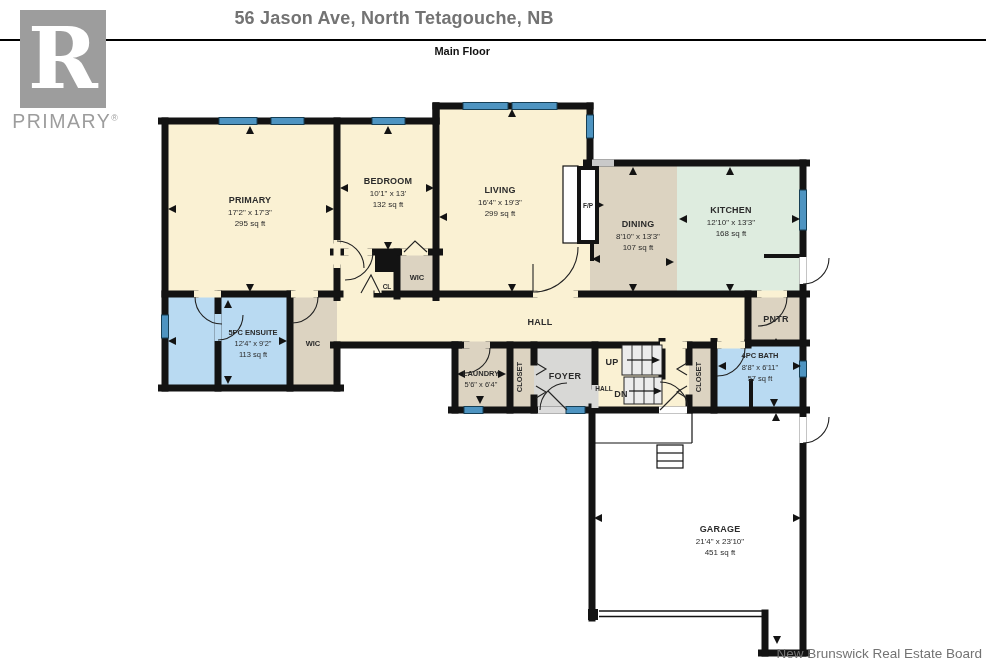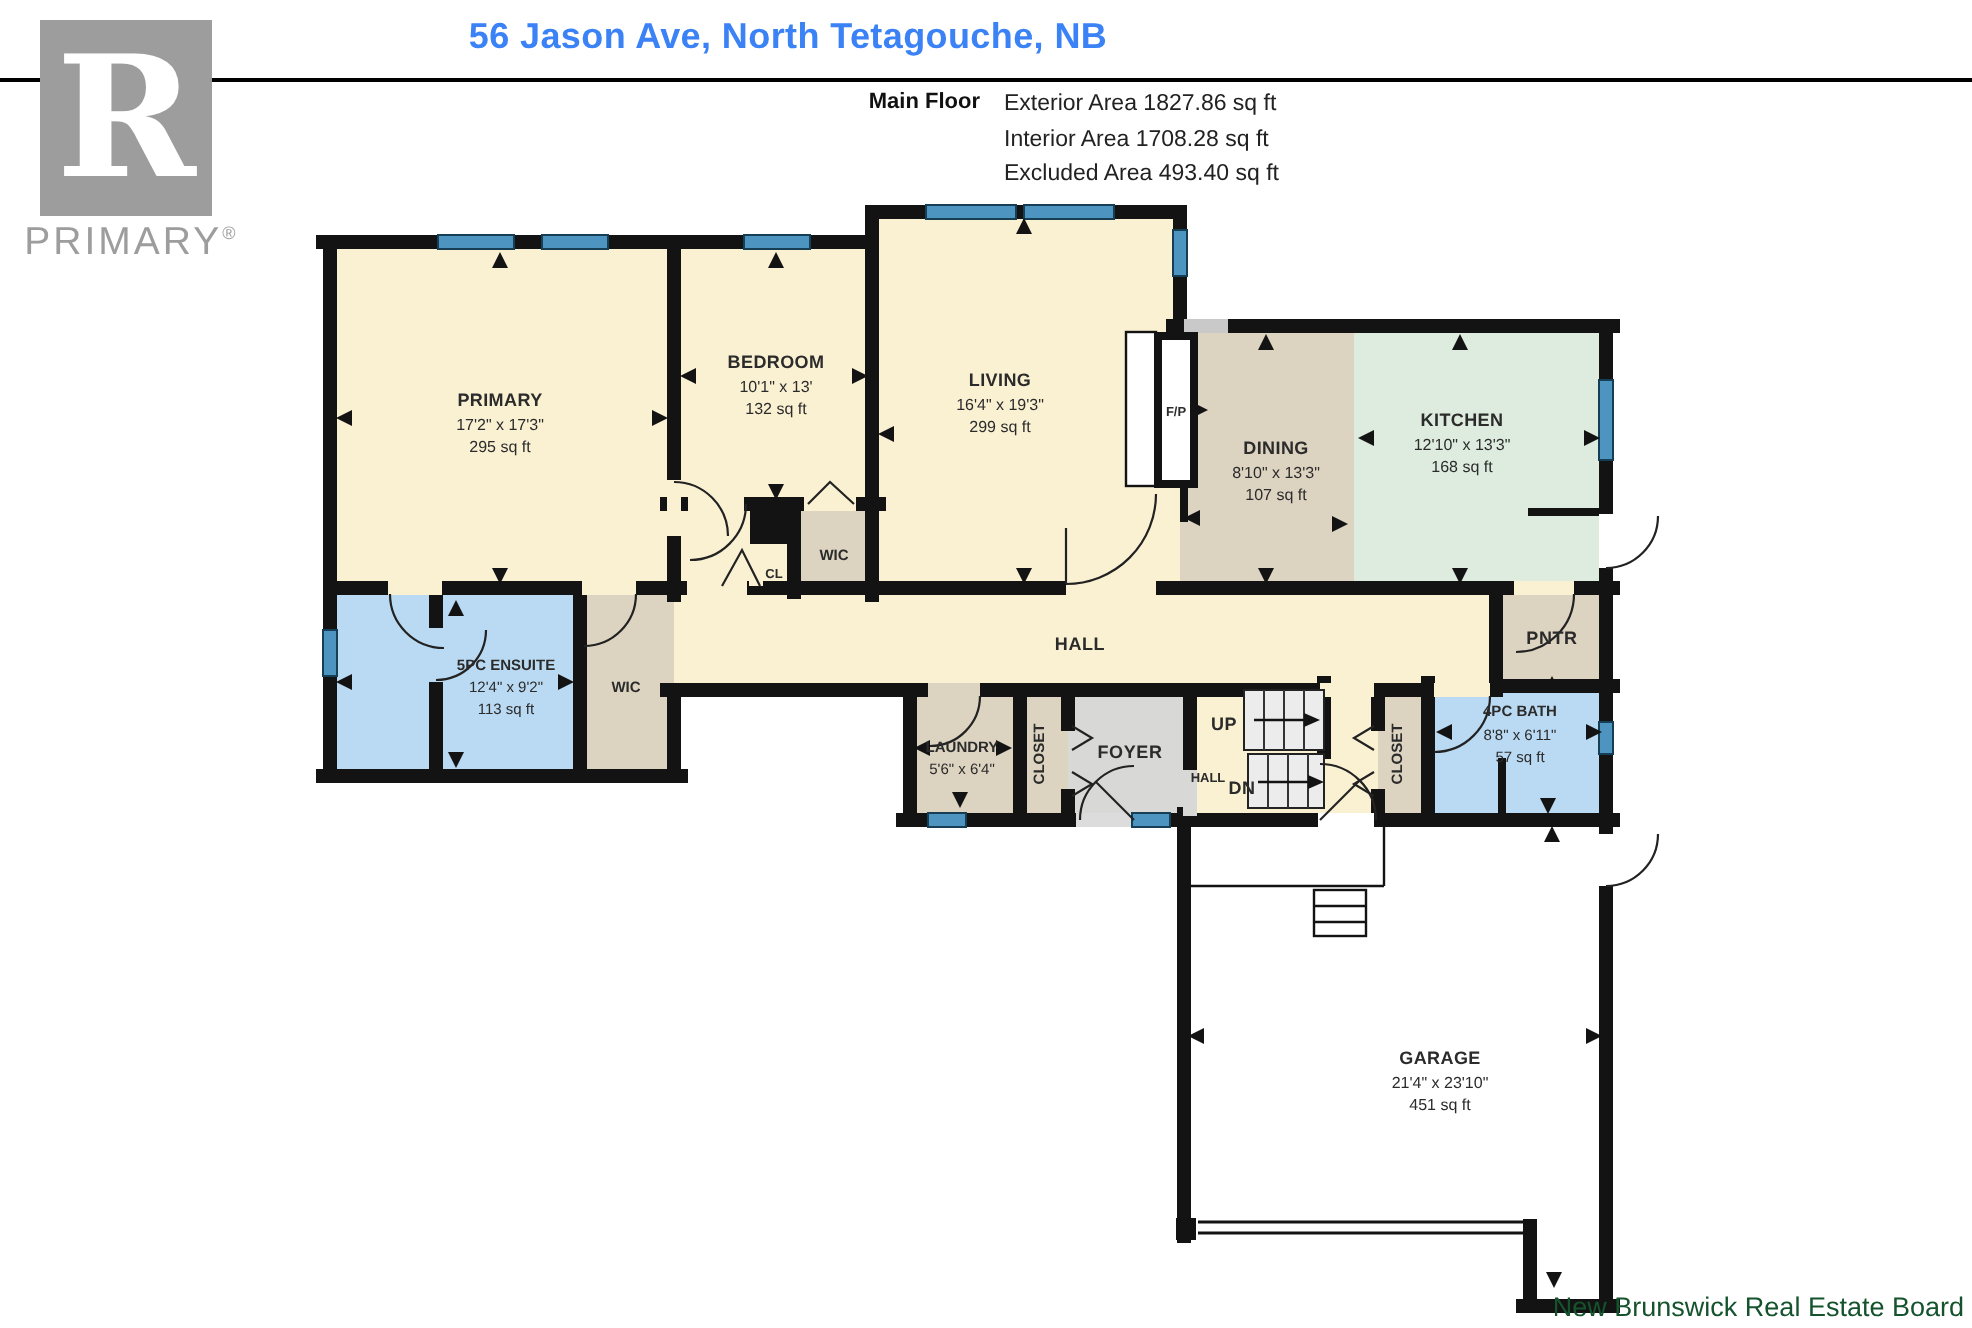--- a/index.html
+++ b/index.html
@@ -1,31 +1,31 @@
 <!DOCTYPE html>
 <html><head>
 <meta charset="utf-8">
 <style>
   html,body{margin:0;padding:0;background:#fff;}
   .page{position:relative;width:986px;height:664px;background:#ffffff;overflow:hidden;
         font-family:"Liberation Sans", sans-serif;}
   .rule{position:absolute;left:0;top:39px;width:986px;height:2px;background:#000;z-index:1;}
   .title{position:absolute;left:0;top:8px;width:788px;margin:0;text-align:center;
-         font-size:18px;font-weight:bold;color:#3b82f6;z-index:2;letter-spacing:0.2px;}
+         font-size:18px;font-weight:bold;color:#737373;z-index:2;letter-spacing:0.2px;}
   .stats{position:absolute;left:408px;top:44px;display:flex;gap:12px;z-index:2;}
   .floor-label{font-size:11px;font-weight:bold;color:#111;width:82px;text-align:right;line-height:15px;}
   .stat-lines{font-size:11.5px;color:#222;}
   .stat-lines div{line-height:17.5px;}
   .logo{position:absolute;left:20px;top:10px;z-index:3;}
   .logo-box{width:86px;height:98px;background:#9d9d9d;display:flex;align-items:center;justify-content:center;}
   .logo-r{font-family:"DejaVu Serif", serif;font-weight:bold;font-size:84px;line-height:98px;color:#ffffff;}
   .logo-word{margin-top:2px;margin-left:-10px;width:110px;color:#9d9d9d;font-size:19.5px;
              letter-spacing:1.5px;text-align:center;white-space:nowrap;}
   .logo-word sup{font-size:9px;letter-spacing:0;}
-  .footer{position:absolute;right:4px;top:646px;font-size:13.5px;color:#14532d;z-index:2;}
+  .footer{position:absolute;right:4px;top:646px;font-size:13.5px;color:#737373;z-index:2;}
   svg.plan{position:absolute;left:0;top:0;z-index:1;}
   text{font-family:"Liberation Sans", sans-serif;fill:#2b2b2b;}
   .rname{font-size:9px;font-weight:600;letter-spacing:0.2px;}
   .rdim{font-size:8px;}
   .rname-sm{font-size:7.5px;font-weight:600;}
   .rdim-sm{font-size:7.5px;}
   .lbl{font-size:9px;font-weight:600;letter-spacing:0.3px;}
   .lbl-sm{font-size:7.5px;font-weight:600;}
   .lbl-xs{font-size:6.5px;font-weight:600;}
   .wall{stroke:#131313;stroke-width:7;stroke-linecap:square;fill:none;}
@@ -45,25 +45,20 @@
     <div class="logo-box">
       <span class="logo-r">R</span>
     </div>
     <div class="logo-word"><span>PRIMARY</span><sup>®</sup></div>
   </div>
 
   <h1 class="title">56 Jason Ave, North Tetagouche, NB</h1>
 
   <div class="stats">
     <div class="floor-label">Main Floor</div>
-    <div class="stat-lines">
-      <div>Exterior Area 1827.86 sq ft</div>
-      <div>Interior Area 1708.28 sq ft</div>
-      <div>Excluded Area 493.40 sq ft</div>
-    </div>
   </div>
 
   <svg class="plan" width="986" height="664" viewBox="0 0 986 664">
 
     <g>
       <rect x="165" y="121" width="172" height="173" fill="#FAF1D3"></rect>
       <rect x="337" y="121" width="99" height="131" fill="#FAF1D3"></rect>
       <rect x="337" y="252" width="99" height="44" fill="#FAF1D3"></rect>
       <rect x="436" y="106" width="154" height="188" fill="#FAF1D3"></rect>
       <rect x="590" y="163" width="87" height="131" fill="#DCD3C1"></rect>

